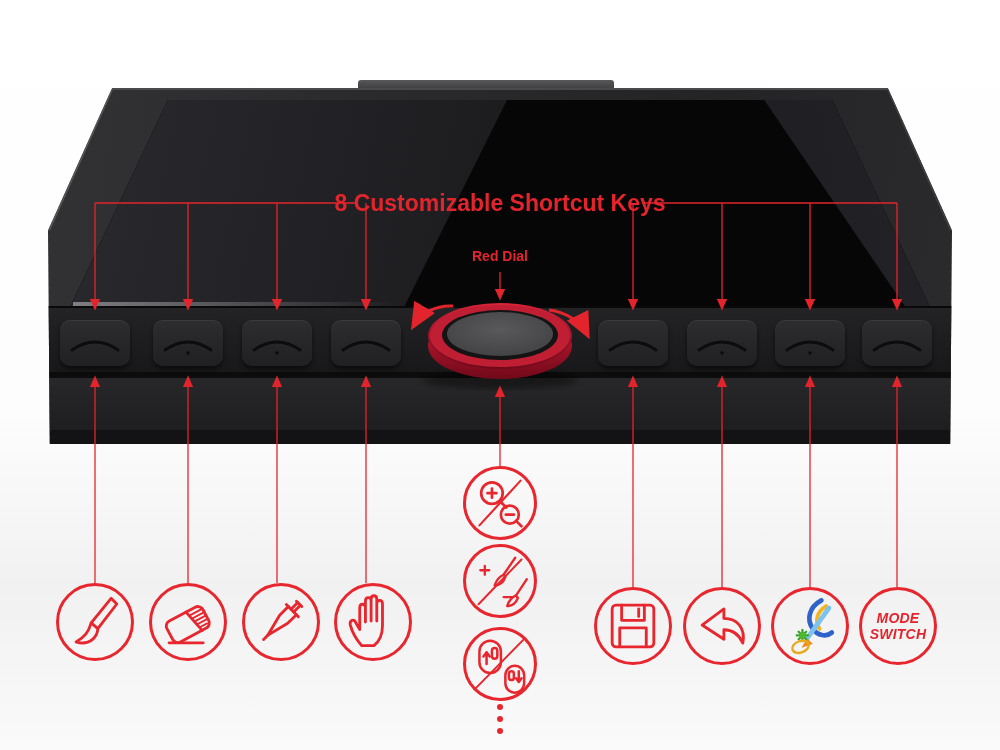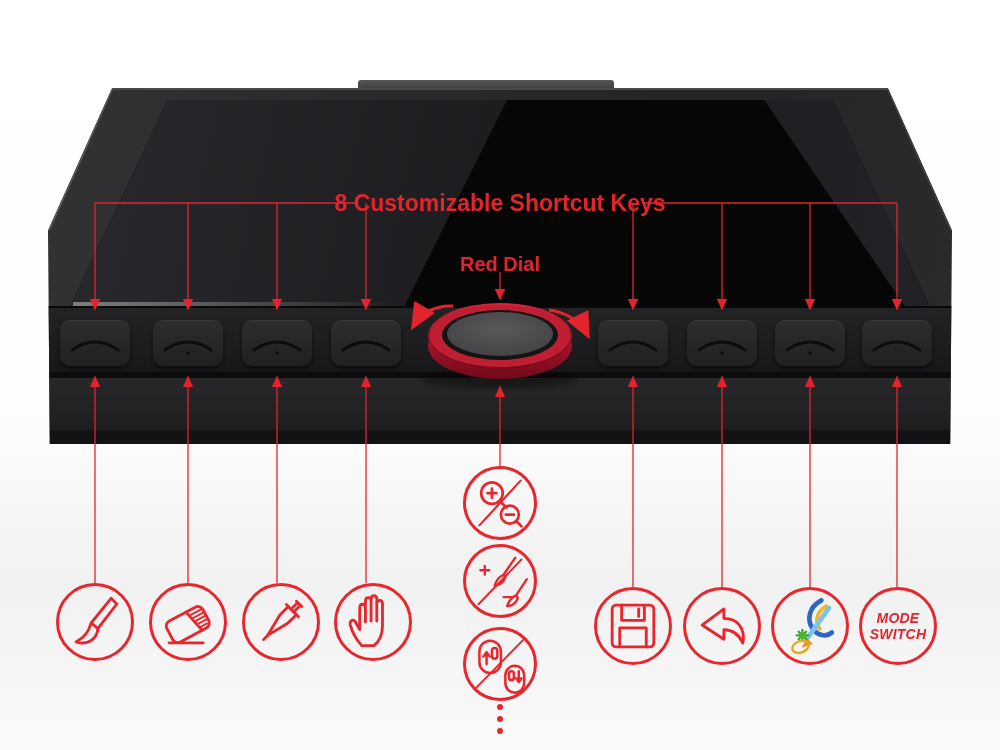--- a/index.html
+++ b/index.html
@@ -39,21 +39,21 @@
         box-shadow:inset 0 1px 1px rgba(255,255,255,.07), 0 3px 4px rgba(0,0,0,.55);}
   .hwbtn svg{position:absolute;left:0;top:0;}
 
   .dial-svg{position:absolute;left:410px;top:296px;z-index:3;}
 
   
   .ann{position:absolute;left:0;top:0;z-index:5;pointer-events:none;}
   .lbl{position:absolute;z-index:6;color:#e3242c;font-weight:bold;text-align:center;
        transform:translateX(-50%);white-space:nowrap;}
   .lbl-keys{left:500px;top:189px;font-size:23px;line-height:28px;}
-  .lbl-dial{left:500px;top:250px;font-size:20px;line-height:28px;}
+  .lbl-dial{left:500px;top:242px;font-size:14px;line-height:28px;}
 
   
   .ic{position:absolute;border:3px solid #e8262e;border-radius:50%;z-index:4;
       display:flex;align-items:center;justify-content:center;box-sizing:border-box;background:transparent;font-style:italic;}
   .ic-side{width:78px;height:78px;}
   .ic-mid{width:74px;height:74px;}
   .mode-text{color:#e3242c;font-weight:bold;font-size:14px;line-height:1.15;text-align:center;letter-spacing:.2px;}
   .dot{position:absolute;width:6px;height:6px;border-radius:50%;background:#e8262e;z-index:4;}
 </style>
 </head>

